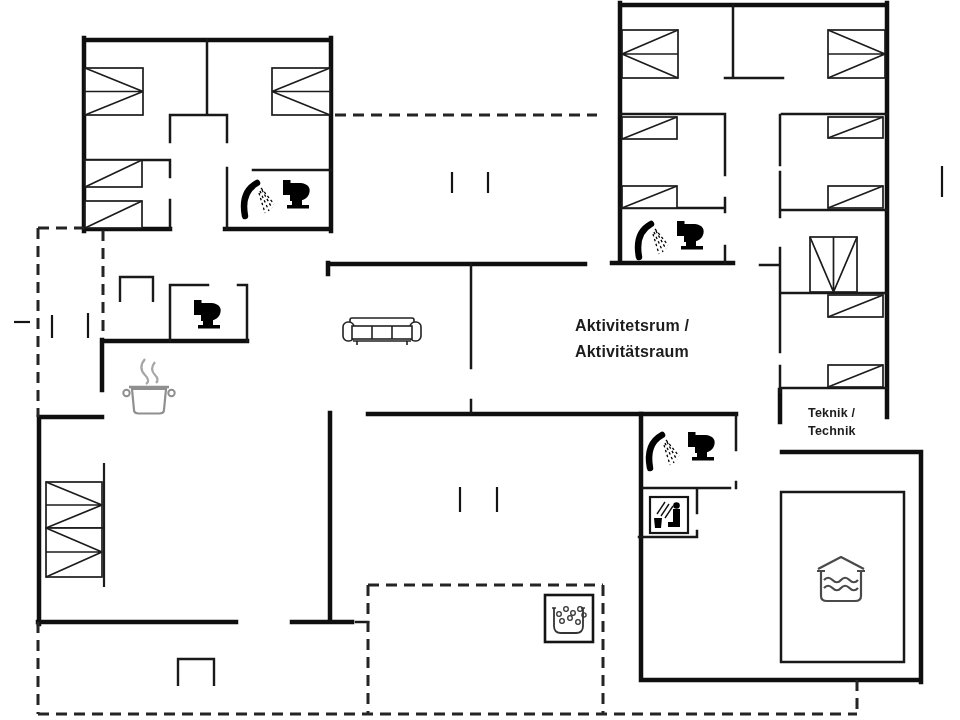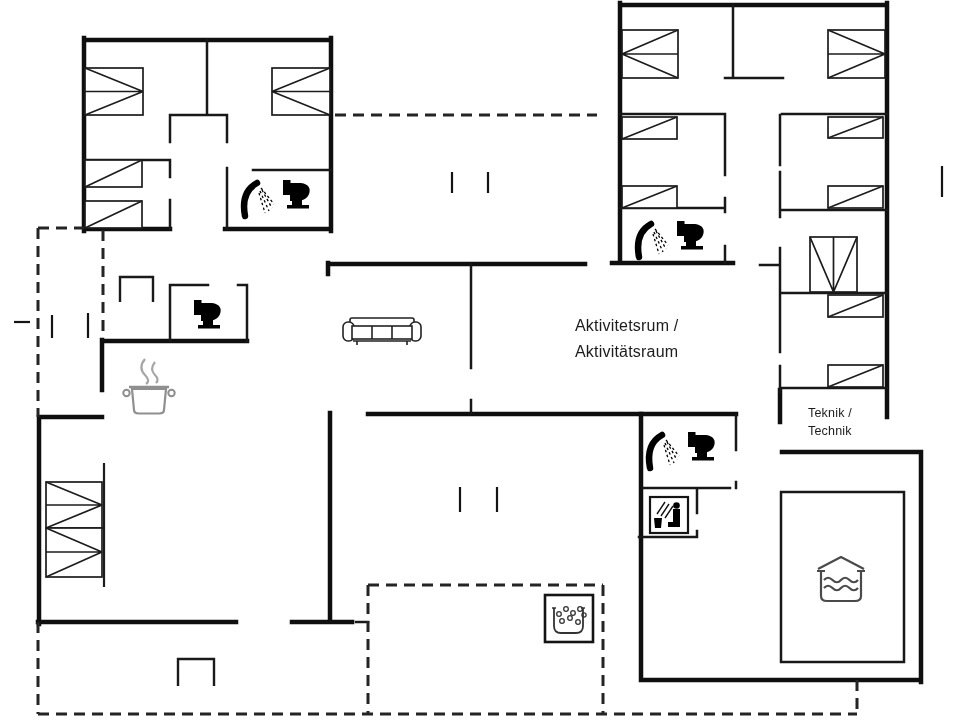--- a/index.html
+++ b/index.html
@@ -1,17 +1,17 @@
 <!DOCTYPE html>
 <html><head>
 <meta charset="utf-8">
 <style>
   html,body{margin:0;padding:0;background:#ffffff;}
   .plan-wrap{position:relative;width:960px;height:720px;background:#ffffff;overflow:hidden;
-             font-family:"Liberation Sans", sans-serif;}
+             font-family:"Liberation Sans", sans-serif;font-weight:bold;}
   svg{display:block;}
   text{fill:#1c1c1c;}
   .room-label{font-size:16px;letter-spacing:.2px;}
   .small-label{font-size:12.5px;letter-spacing:.2px;}
 </style>
 </head>
 <body>
 
 <div class="plan-wrap">
 <svg width="960" height="720" viewBox="0 0 960 720">

